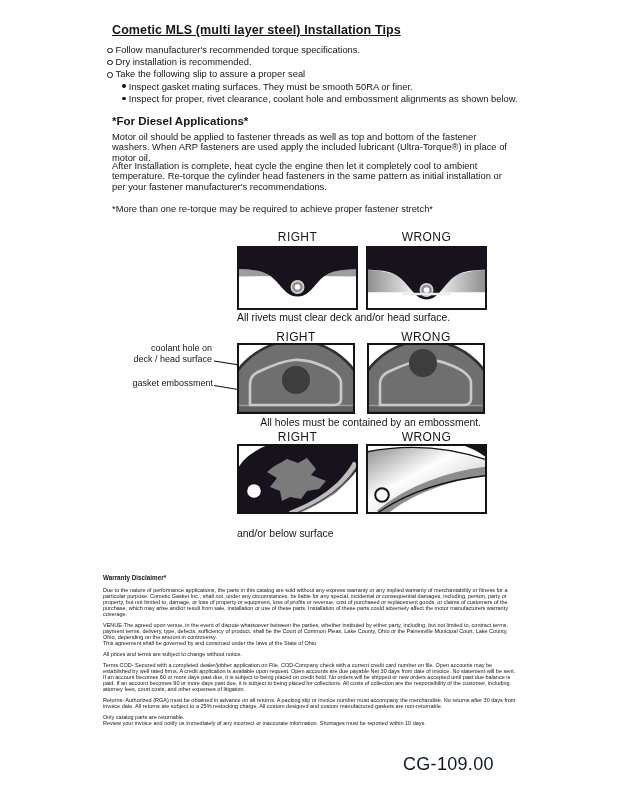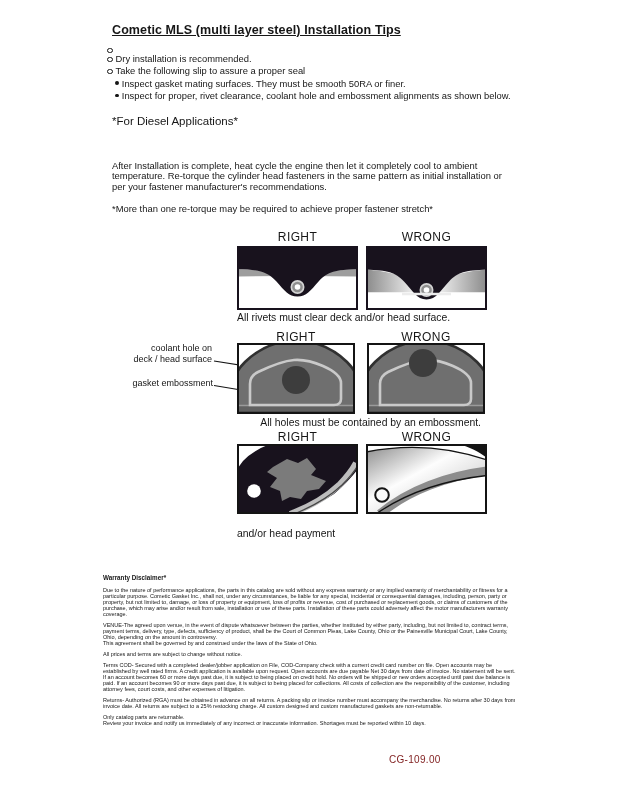--- a/index.html
+++ b/index.html
@@ -4,65 +4,67 @@
 <style>
   html,body{margin:0;padding:0}
   body{background:#fff}
   .page{position:relative;width:618px;height:800px;background:#fff;overflow:hidden;
         font-family:"Liberation Sans",sans-serif;color:#161616;}
   .abs{position:absolute}
   .title{left:112px;top:23px;font-size:12.5px;font-weight:bold;text-decoration:underline;letter-spacing:.1px}
   .bullets{left:107px;top:44px;font-size:9.4px;line-height:12.2px}
   .bullet{display:flex;align-items:flex-start}
   .b-marker{width:3.5px;height:3.5px;border:1px solid #161616;border-radius:50%;margin:3.6px 3px 0 0;flex:none}
-  .sub{margin-left:8px}
+  .sub{margin-left:15px}
   .s-marker{width:3.8px;height:3.8px;background:#161616;border-radius:50%;margin:3.8px 3px 0 0;flex:none}
-  .h2{left:112px;top:115px;font-size:11.5px;font-weight:normal}
+  .h2{left:112px;top:115px;font-size:11.5px;font-weight:bold}
   .para{left:112px;width:400px;font-size:9.4px;line-height:10.4px}
   .p1{top:132px}.p2{top:161px}.note{top:204px}
   .dlabel{font-size:12px;letter-spacing:.4px;text-align:center}
   .caption{font-size:10.4px}
   .ann{font-size:9px;line-height:10.6px;text-align:right}
   .disc{left:103px;top:575px;width:413px;font-size:5.5px;line-height:6px}
   .disc h3{font-size:6.3px;margin:0 0 6px 0}
   .disc p{margin:0 0 5px 0}
   .disc p.tight{margin-bottom:0}
-  .footer{left:389px;top:754px;font-size:10px;color:#7f1d1d;letter-spacing:.3px}
+  .footer{left:403px;top:754px;font-size:18px;color:#0f172a;letter-spacing:.3px}
   svg.box{position:absolute;display:block}
 </style>
 </head>
 <body>
 
 <div class="page">
 
   <div class="abs title">Cometic MLS (multi layer steel) Installation Tips</div>
 
   <div class="abs bullets">
     <div class="bullet">
       <span class="b-marker"></span>
+      <span>Follow manufacturer's recommended torque specifications.</span>
     </div>
     <div class="bullet">
       <span class="b-marker"></span>
       <span>Dry installation is recommended.</span>
     </div>
     <div class="bullet">
       <span class="b-marker"></span>
       <span>Take the following slip to assure a proper seal</span>
     </div>
     <div class="bullet sub">
       <span class="s-marker"></span>
       <span>Inspect gasket mating surfaces.  They must be smooth 50RA or finer.</span>
     </div>
     <div class="bullet sub">
       <span class="s-marker"></span>
       <span>Inspect for proper, rivet clearance, coolant hole and embossment alignments as shown below.</span>
     </div>
   </div>
 
   <div class="abs h2">*For Diesel Applications*</div>
+  <div class="abs para p1">Motor oil should be applied to fastener threads as well as top and bottom of the fastener washers. When ARP fasteners are used apply the included lubricant (Ultra-Torque®) in place of motor oil.</div>
   <div class="abs para p2">After Installation is complete, heat cycle the engine then let it completely cool to ambient temperature. Re-torque the cylinder head fasteners in the same pattern as initial installation or per your fastener manufacturer's recommendations.</div>
   <div class="abs para note">*More than one re-torque may be required to achieve proper fastener stretch*</div>
 
   <div class="abs dlabel" style="left:237px;top:230px;width:121px">RIGHT</div>
   <div class="abs dlabel" style="left:366px;top:230px;width:121px">WRONG</div>
 
   <svg class="box" style="left:237px;top:246px" width="121" height="64" viewBox="0 0 121 64">
     <rect width="121" height="64" fill="#fff"></rect>
     <polygon points="2,23 42,26 49,30 2,30.5" fill="#9d9d9d"></polygon>
     <polygon points="119,23 79,26 72,30 119,30.5" fill="#9d9d9d"></polygon>
@@ -167,21 +169,21 @@
     <rect width="121" height="70" fill="#fff"></rect>
     <path d="M0,8 C40,0 80,2 121,16 L121,26 C80,30 42,46 16,70 L0,70 Z" fill="url(#gb3)"></path>
     <path d="M14,70 C42,46 82,32 121,27" fill="none" stroke="#8d8d8d" stroke-width="9"></path>
     <path d="M10,70 C40,49 80,36 121,31.5" fill="none" stroke="#141414" stroke-width="1.3"></path>
     <path d="M0,8 C40,0 80,2 121,16" fill="none" stroke="#141414" stroke-width="1.3"></path>
     <path d="M93,0 H121 V14 C112,7 103,3 93,0 Z" fill="#141414"></path>
     <circle cx="16" cy="51" r="6.8" fill="#fafafa" stroke="#141414" stroke-width="2"></circle>
     <rect x="1" y="1" width="119" height="68" fill="none" stroke="#141414" stroke-width="2"></rect>
   </svg>
 
-  <div class="abs caption" style="left:237px;top:528px">and/or head payment</div>
+  <div class="abs caption" style="left:237px;top:528px">and/or below surface</div>
 
   <div class="abs disc">
     <h3>Warranty Disclaimer*</h3>
     <p>Due to the nature of performance applications, the parts in this catalog are sold without any express warranty or any implied warranty of merchantability or fitness for a particular purpose.  Cometic Gasket Inc., shall not, under any circumstances, be liable for any special, incidental or consequential damages, including, person, party or property, but not limited to, damage, or loss of property or equipment, loss of profits or revenue, cost of purchased or replacement goods, or claims of customers of the purchase, which may arise and/or result from sale, installation or use of these parts.  Installation of these parts could adversely affect the motor manufacturers warranty coverage.</p>
     <p class="tight">VENUE-The agreed upon venue, in the event of dispute whatsoever between the parties, whether instituted by either party, including, but not limited to, contract terms, payment terms, delivery, type, defects, sufficiency of product, shall be the Court of Common Pleas, Lake County, Ohio or the Painesville Municipal Court, Lake County, Ohio, depending on the amount in controversy.</p>
     <p>This agreement shall be governed by and construed under the laws of the State of Ohio.</p>
     <p>All prices and terms are subject to change without notice.</p>
     <p>Terms COD- Secured with a completed dealer/jobber application on File, COD-Company check with a current credit card number on file.  Open accounts may be established by well rated firms.  A credit application is available upon request.  Open accounts are due payable Net 30 days from date of invoice.  No statement will be sent.  If an account becomes 60 or more days past due, it is subject to being placed on credit hold.  No orders will be shipped or new orders accepted until past due balance is paid.  If an account becomes 90 or more days past due, it is subject to being placed for collections.  All costs of collection are the responsibility of the customer, including attorney fees, court costs, and other expenses of litigation.</p>
     <p>Returns- Authorized (RGA) must be obtained in advance on all returns.  A packing slip or invoice number must accompany the merchandise.  No returns after 30 days from invoice date.  All returns are subject to a 25% restocking charge.  All custom designed and custom manufactured gaskets are non-returnable.</p>
     <p class="tight">Only catalog parts are returnable.</p>

